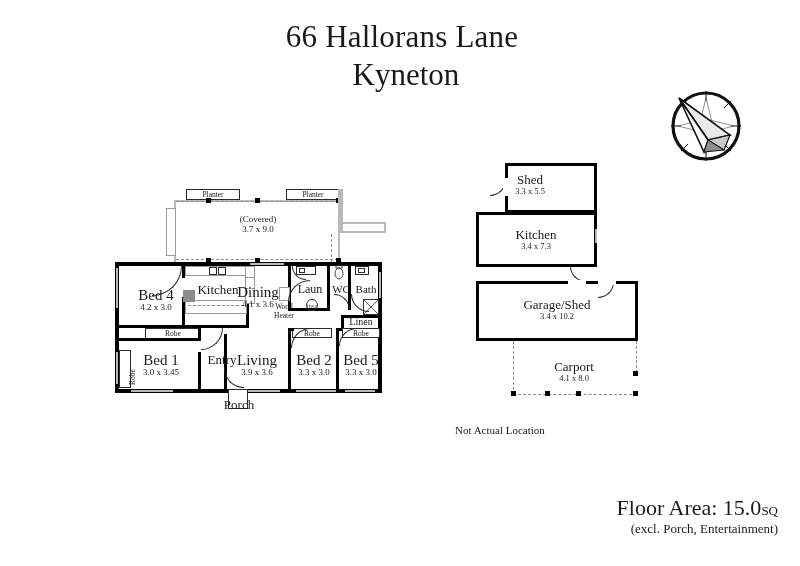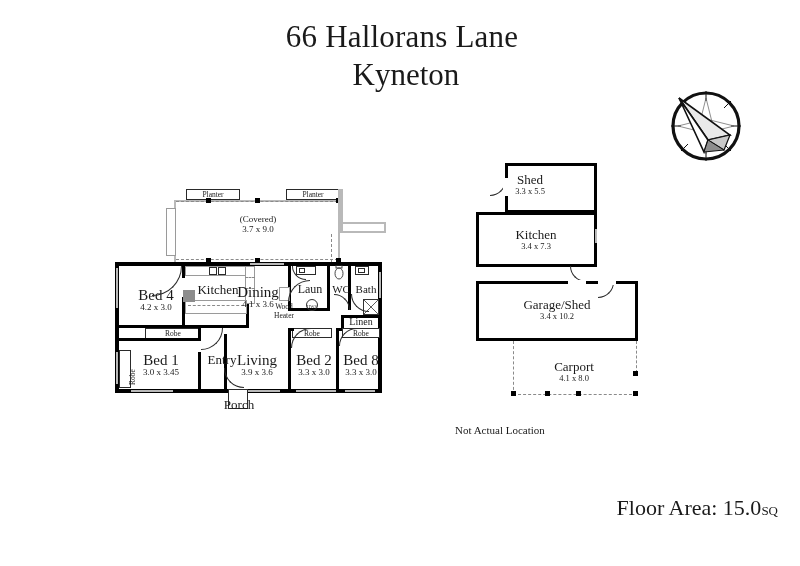--- a/index.html
+++ b/index.html
@@ -372,21 +372,21 @@
     <span class="rdim">3.9 x 3.6</span>
   </div>
 
   <div class="room big" style="left:291px; top:352px; width:46px;">
     <span class="rname">Bed 2</span>
     <span class="rdim">3.3 x 3.0</span>
   </div>
   <div class="door" style="left:291px; top:328px; width:20px; height:20px; border-radius:20px 0 0 0; border-right:none; border-bottom:none;"></div>
 
   <div class="room big" style="left:339px; top:352px; width:44px;">
-    <span class="rname">Bed 8</span>
+    <span class="rname">Bed 5</span>
     <span class="rdim">3.3 x 3.0</span>
   </div>
   <div class="door" style="left:339px; top:328px; width:18px; height:18px; border-radius:18px 0 0 0; border-right:none; border-bottom:none;"></div>
 
   <div class="wall" style="left:505px; top:163px; width:92px; height:3px;"></div>
   <div class="wall" style="left:505px; top:163px; width:3px; height:50px;"></div>
   <div class="wall" style="left:594px; top:163px; width:3px; height:50px;"></div>
   <div class="wall" style="left:505px; top:210px; width:92px; height:3px;"></div>
   <div class="door" style="left:490px; top:180px; width:16px; height:16px; border-radius:0 0 16px 0; border-top:none; border-left:none;"></div>
   <div class="fill-white" style="left:503px; top:178px; width:5px; height:18px;"></div>
@@ -428,16 +428,17 @@
   <div class="wall" style="left:576px; top:391px; width:5px; height:5px;"></div>
   <div class="room" style="left:528px; top:360px; width:92px;">
     <span class="rname">Carport</span>
     <span class="rdim">4.1 x 8.0</span>
   </div>
 
   <div id="not-actual">Not Actual Location</div>
 
   <div id="floor-area">
     <span class="fa-main">Floor Area: 15.0</span><span class="fa-sq">SQ</span>
+    <span class="fa-sub">(excl. Porch, Entertainment)</span>
   </div>
 
 
 </div>
 
 </body></html>

